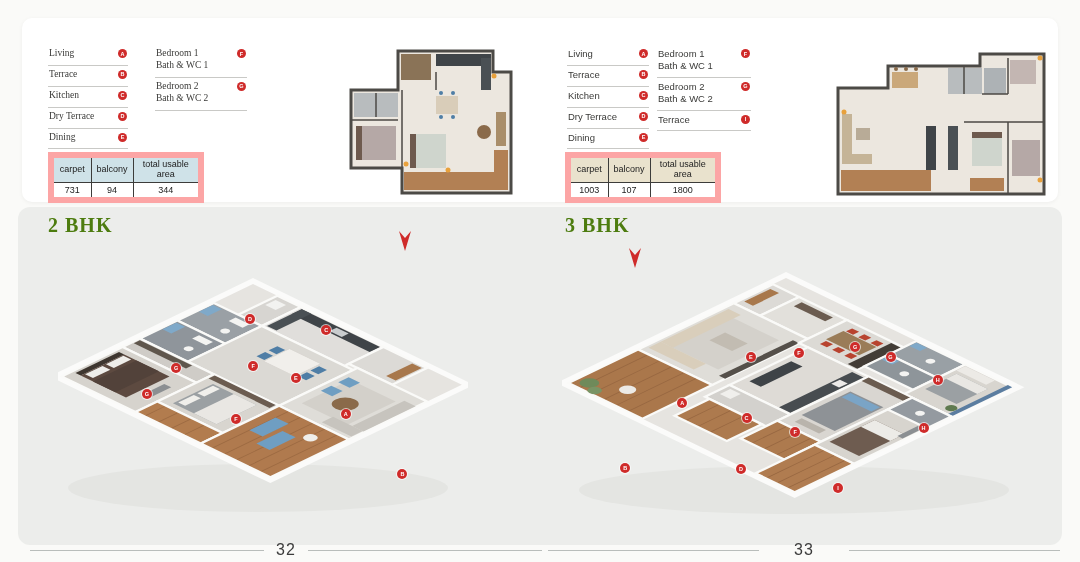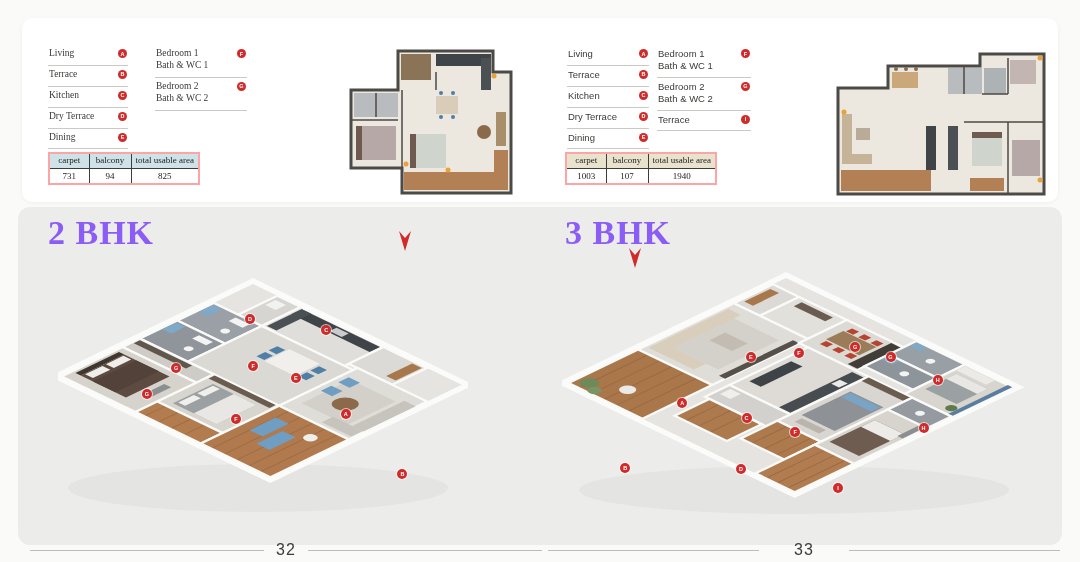--- a/index.html
+++ b/index.html
@@ -28,43 +28,43 @@
   .mk {
     width: 9px; height: 9px; border-radius: 50%;
     background: #cf2b2a; color: #fff;
     font: bold 5.5px "Liberation Sans", sans-serif;
     display: flex; align-items: center; justify-content: center;
     flex: none; margin-top: 1px;
   }
   
   table.area {
     position: absolute; border-collapse: collapse;
-    font-family: Liberation Serif, serif;
+    font-family: Liberation Sans, sans-serif;
     font-size: 9px; color: #222; background: #fff;
-    border: 2px solid #fca5a5;
+    border: 6px solid #fca5a5;
   }
   table.area th, table.area td {
     border: 1px solid #3c3c3a; text-align: center; vertical-align: middle;
     padding: 2px 4px;
   }
   table.area th { font-weight: normal; line-height: 1.1; }
   table.area td { height: 15px; }
   .w1 { width: 40px; } .w2 { width: 42px; } .w3 { width: 68px; }
   
   figure.miniplan { position: absolute; }
   figure.miniplan svg { display: block; width: 100%; height: 100%; }
   
   .lower-panel {
     position: absolute; left: 18px; top: 207px; width: 1044px; height: 338px;
     background: #ecedeb; border-radius: 12px;
   }
   .bhk-heading {
     position: absolute;
     font-family: "Liberation Serif", serif;
-    font-size: 34px; letter-spacing: 1px; color: #8b5cf6;
+    font-size: 20px; letter-spacing: 1px; color: #4d7c0f;
   }
   .h-left { left: 48px; top: 214px; }
   .h-right { left: 565px; top: 214px; }
   
   .render { position: absolute; }
   .render svg { display: block; width: 100%; height: 100%; }
   .r-left  { left: 58px;  top: 246px; width: 410px; height: 290px; }
   .r-right { left: 562px; top: 244px; width: 472px; height: 292px; }
   .pmk {
     position: absolute; width: 10px; height: 10px; margin: -5px 0 0 -5px;
@@ -142,21 +142,21 @@
         <tr>
           <th class="w1" style="background: rgb(207, 226, 232);">carpet</th>
           <th class="w2" style="background: rgb(207, 226, 232);">balcony</th>
           <th class="w3" style="background: rgb(207, 226, 232);">total usable area</th>
         </tr>
       </thead>
       <tbody>
         <tr>
           <td>731</td>
           <td>94</td>
-          <td>825</td>
+          <td>344</td>
         </tr>
       </tbody>
     </table>
 
   <figure class="miniplan" style="left:322px; top:28px; width:178px; height:152px;">
     <svg viewBox="0 0 178 152">
       <path d="M54,5 H149 V26 H167 V147 H58 V122 H7 V44 H54 Z" fill="#ece7df" stroke="#4c4a46" stroke-width="3"></path>
       <rect x="57" y="8" width="30" height="26" fill="#8a7357"></rect>
       <rect x="92" y="8" width="55" height="12" fill="#3f4448"></rect>
       <rect x="137" y="12" width="10" height="32" fill="#4a5054"></rect>
@@ -242,21 +242,21 @@
         <tr>
           <th class="w1" style="background: rgb(233, 226, 205);">carpet</th>
           <th class="w2" style="background: rgb(233, 226, 205);">balcony</th>
           <th class="w3" style="background: rgb(233, 226, 205);">total usable area</th>
         </tr>
       </thead>
       <tbody>
         <tr>
           <td>1003</td>
           <td>107</td>
-          <td>1940</td>
+          <td>1800</td>
         </tr>
       </tbody>
     </table>
 
   <figure class="miniplan" style="left:808px; top:30px; width:222px; height:152px;">
     <svg viewBox="0 0 222 152">
       <path d="M8,40 H58 V18 H150 V6 H214 V146 H8 Z" fill="#ece7df" stroke="#4c4a46" stroke-width="3"></path>
       <rect x="12" y="66" width="10" height="40" fill="#c5b497"></rect>
       <rect x="12" y="106" width="30" height="10" fill="#c5b497"></rect>
       <rect x="26" y="80" width="14" height="12" fill="#b8ab97"></rect>

